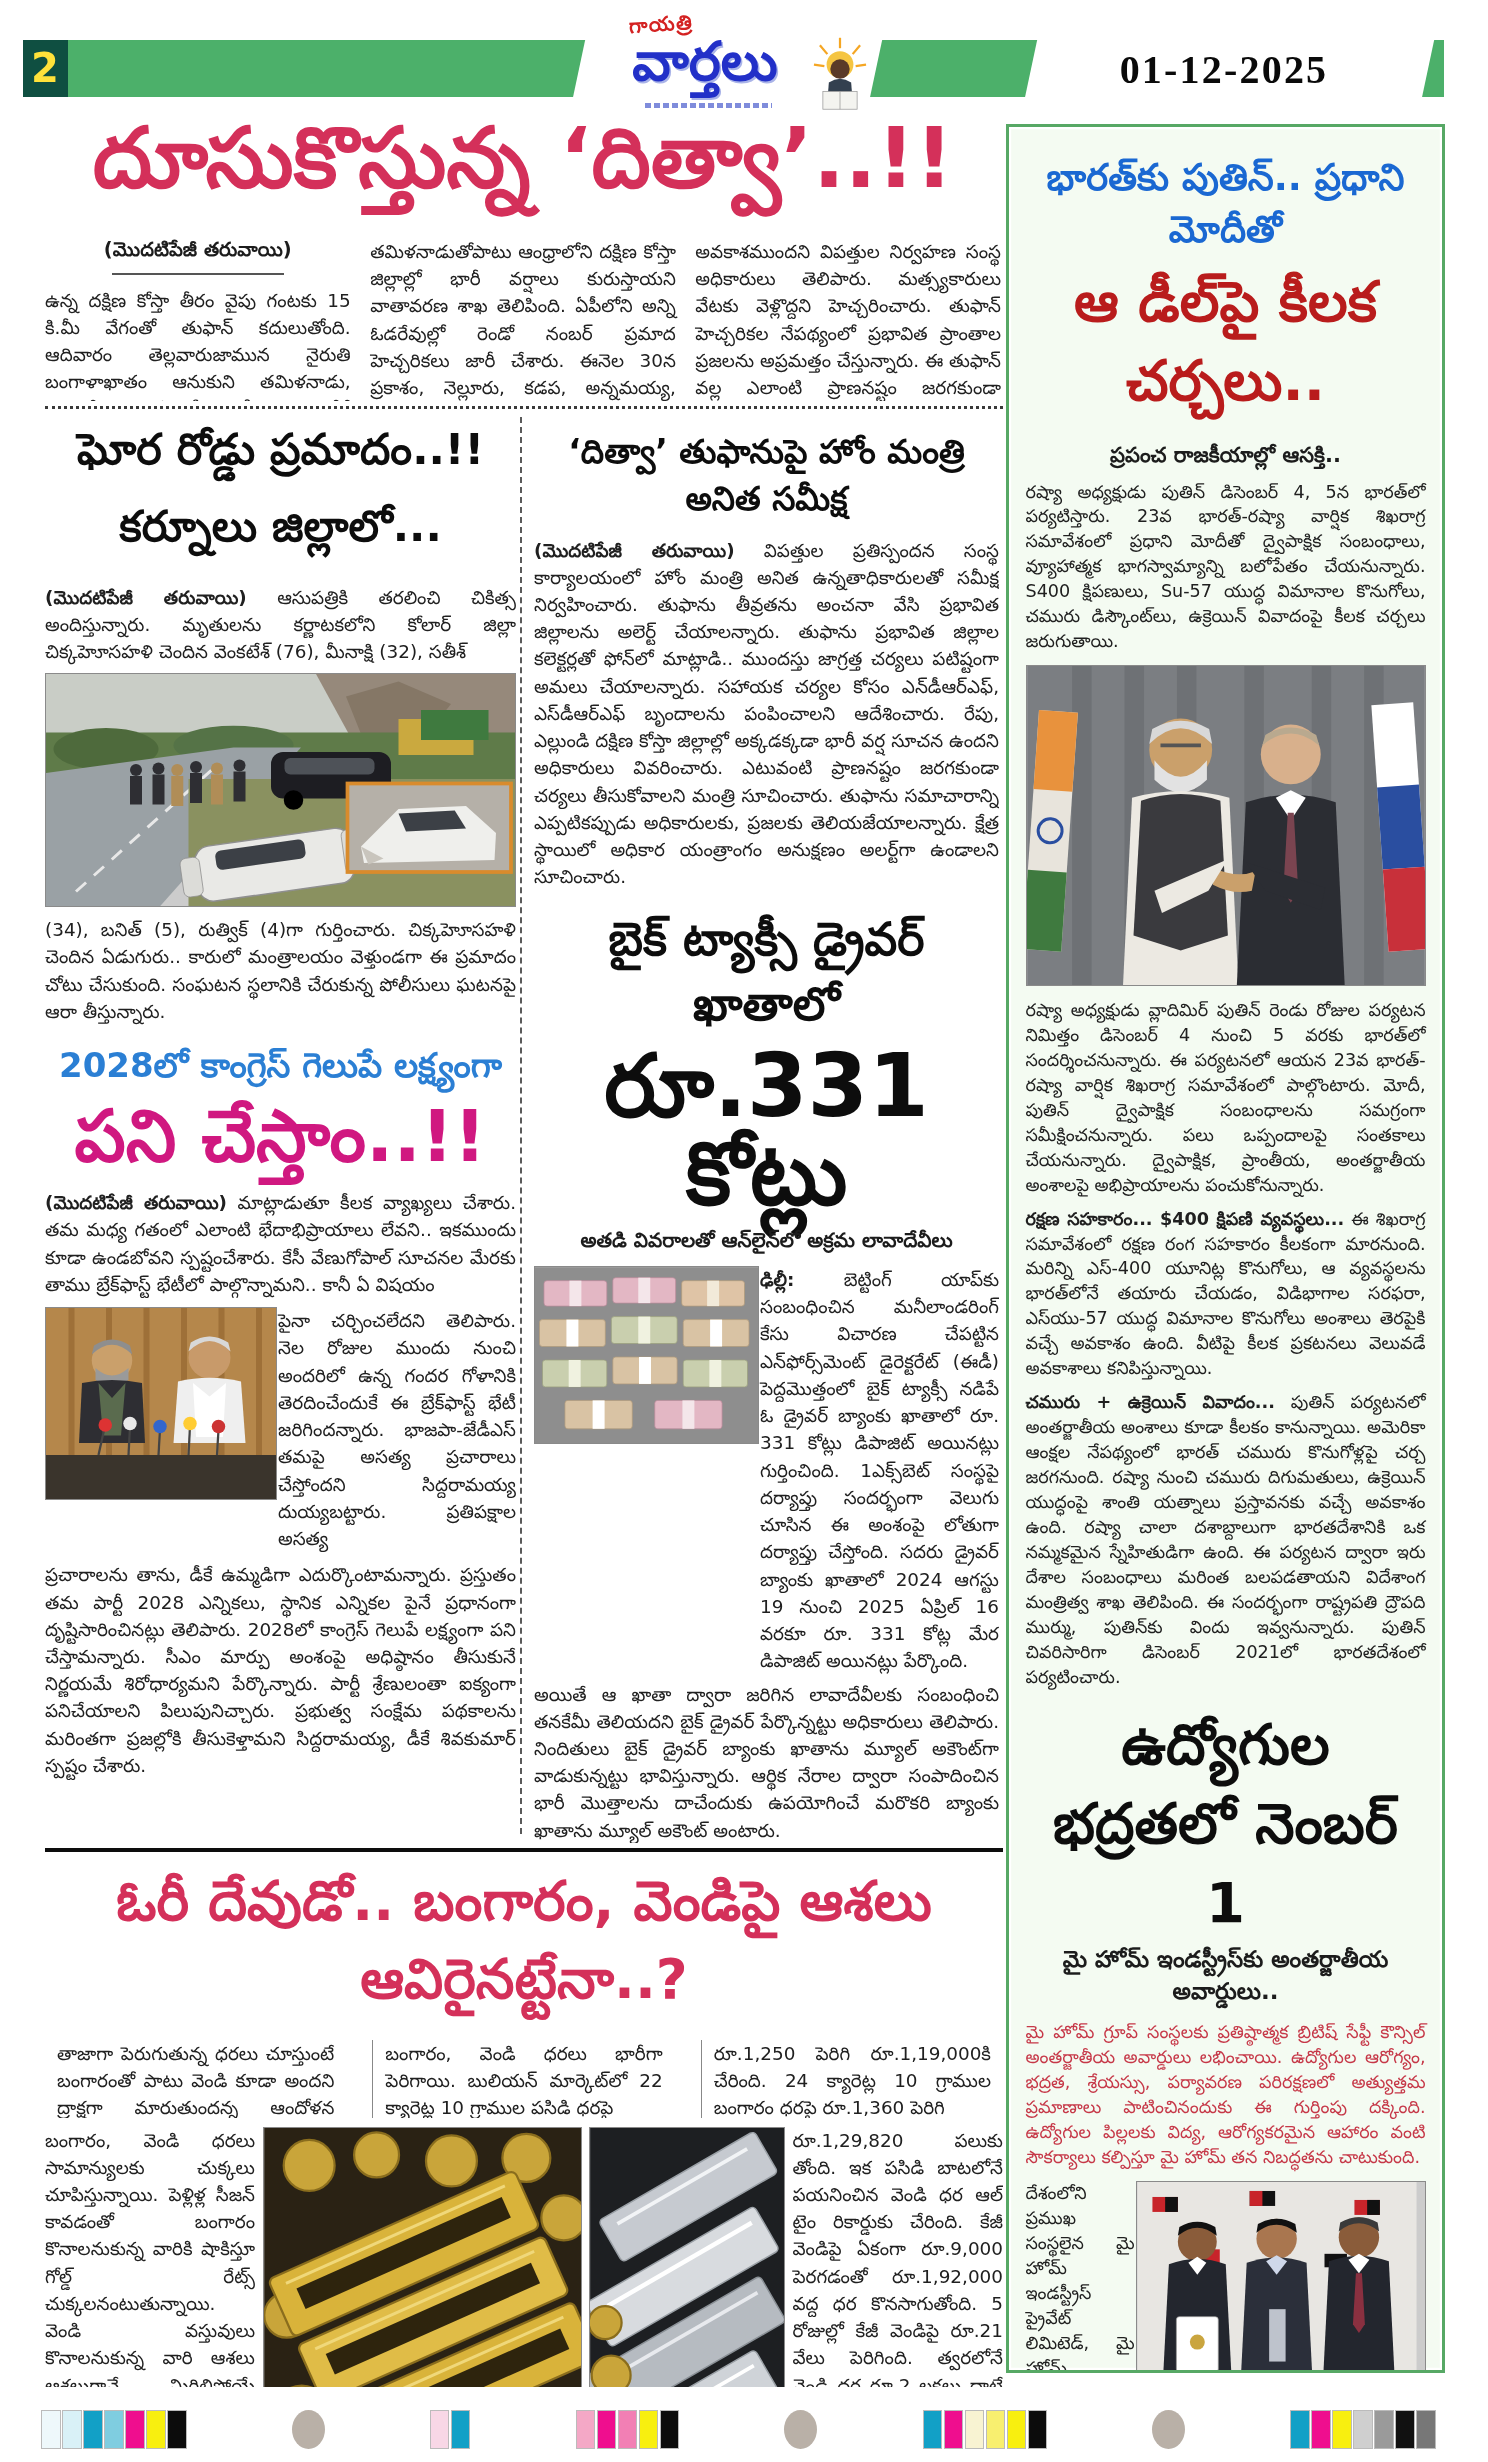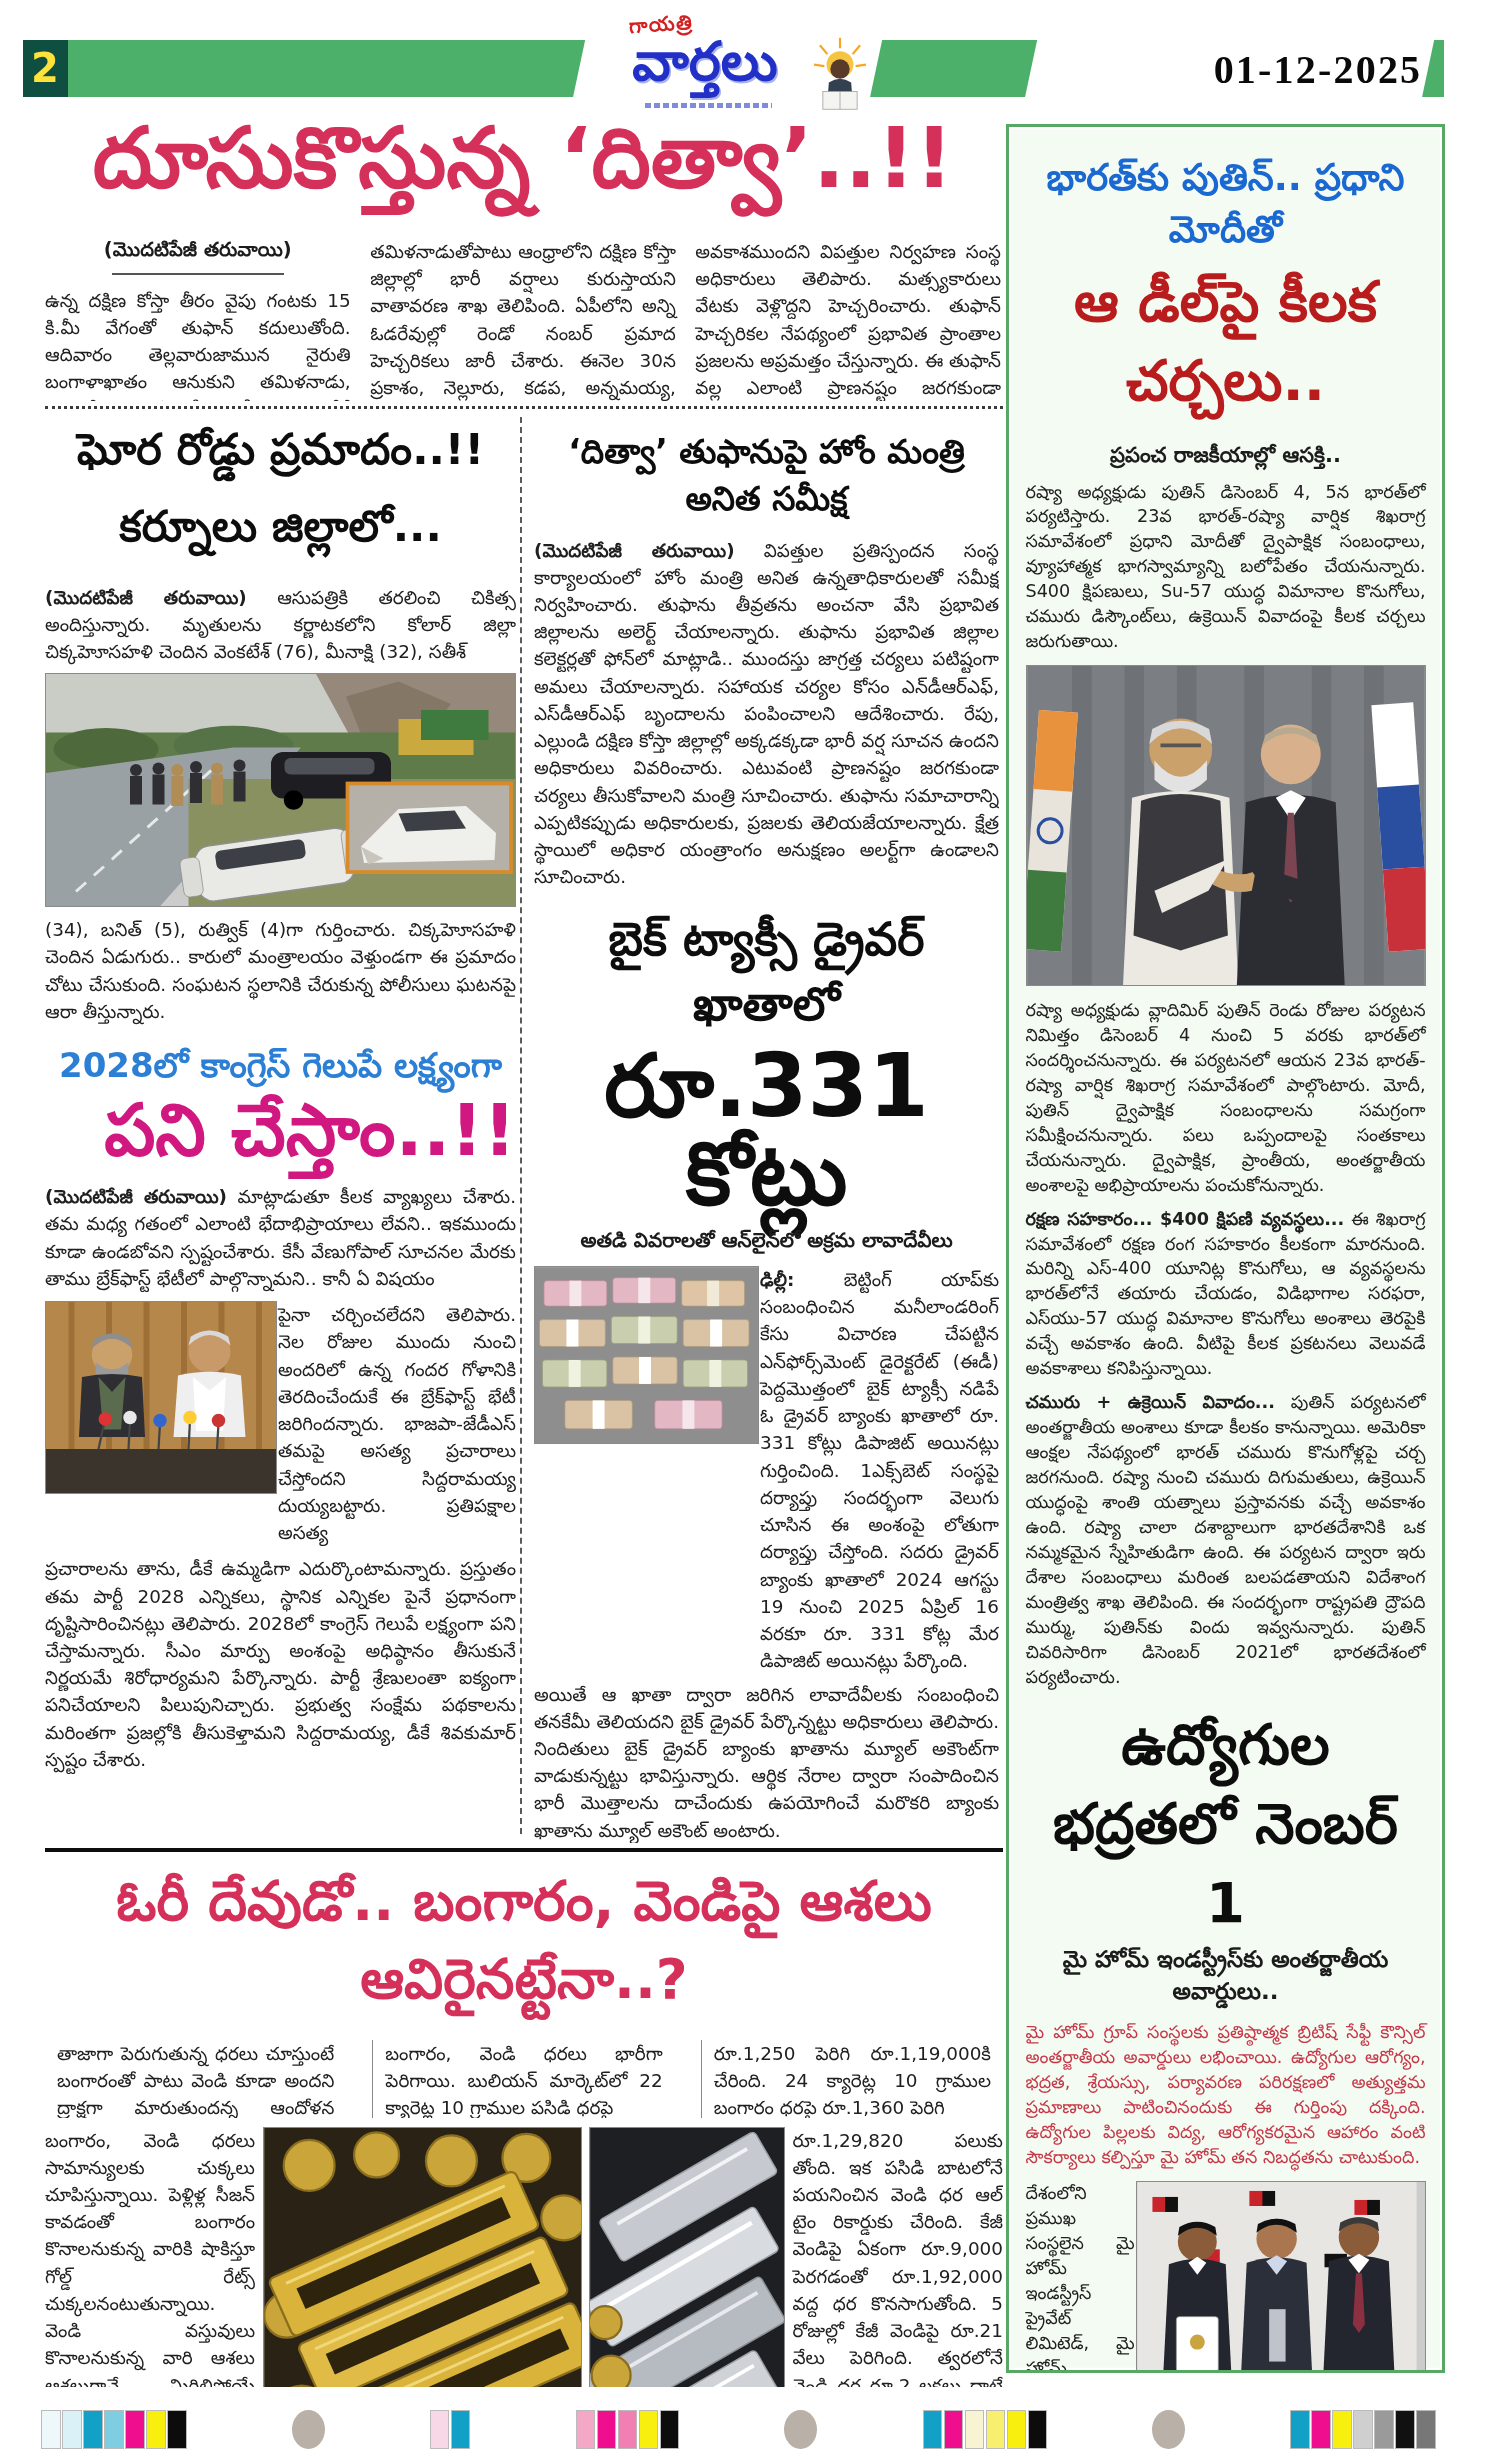--- a/index.html
+++ b/index.html
@@ -15,21 +15,21 @@
   .hdr-white.logo-zone { left:556px; width:297px; }
   .hdr-white.date-zone { left:1008px; width:397px; }
   .masthead { position:absolute; left:570px; top:-33px; width:285px; height:120px; text-align:center; }
   .m-pre { position:absolute; left:36px; top:4.5px; color:#d42222; font-size:20px; font-weight:bold;
            transform:rotate(-4deg); letter-spacing:1.5px; }
   .m-title { position:absolute; left:0; top:22.5px; width:225px; color:#2230c8; font-size:54px; font-weight:800;
              text-shadow:1.5px 1.5px 0 #aab4e8; }
   .m-fig { position:absolute; right:6px; top:25.5px; }
   .m-tag { position:absolute; left:52px; top:96px; width:127px; height:5.2px;
            background:repeating-linear-gradient(90deg,#3a4ec8 0 6px,transparent 6px 9px); opacity:.65; }
-  .date-txt { position:absolute; left:1138px; top:6px; width:315px; text-align:center;
+  .date-txt { position:absolute; left:1044px; top:6px; width:315px; text-align:center;
               font-family:"Liberation Serif", serif; font-weight:700; font-size:40px; color:#0a0a0a; letter-spacing:2.2px; }
 
   
   .body-txt { font-size:18.4px; line-height:1.48; text-align:justify; color:#202020; }
 
   
   .ditwa-h { position:absolute; left:45px; top:109px; width:956px; text-align:center;
              font-size:84px; font-weight:800; color:#d4305a; }
   .ditwa-cols { position:absolute; left:45px; top:238px; width:956px; height:163px; display:flex; gap:19.5px; overflow:hidden; }
   .ditwa-cols .col { flex:1; }
@@ -41,21 +41,21 @@
   .leftcol { position:absolute; left:45px; top:417px; width:471px; height:1426px; overflow:hidden; }
   .midcol  { position:absolute; left:534px; top:417px; width:465px; height:1426px; overflow:hidden; }
   .vdiv { position:absolute; left:520px; top:417px; height:1417px; border-left:2.2px dashed #5a5a5a; }
 
   .h-black-lg { font-size:43px; font-weight:800; line-height:1.5; color:#0d0d0d; text-align:center; }
   .h-black-md { font-size:33px; font-weight:800; color:#0d0d0d; text-align:center; }
   .photo { border:0.7px solid #8a8a8a; background:#ccc; overflow:hidden; }
   .photo svg { display:block; }
 
   .congress-h1 { font-size:34px; font-weight:800; color:#2b7fd4; text-align:center; margin-top:19.5px; }
-  .congress-h2 { font-size:72px; font-weight:800; color:#d01880; text-align:right; line-height:1.05; }
+  .congress-h2 { font-size:72px; font-weight:800; color:#d01880; text-align:center; line-height:1.05; margin-top:6px; }
 
   .bike-h1 { font-size:46px; font-weight:800; color:#0d0d0d; text-align:center; margin-top:21px; }
   .bike-h2 { font-size:87px; font-weight:700; color:#0d0d0d; text-align:center; line-height:1.02; }
   .subhead { font-size:20px; font-weight:bold; text-align:center; margin-top:9px; }
 
   .flexrow { display:flex; gap:1px; margin-top:9px; }
 
   
   .rbox { position:absolute; left:1006px; top:124px; width:439px; height:2249px;
           background:#f4fbf2; border:3px solid #57a865; box-shadow:inset 0 0 0 2.2px #fff;

